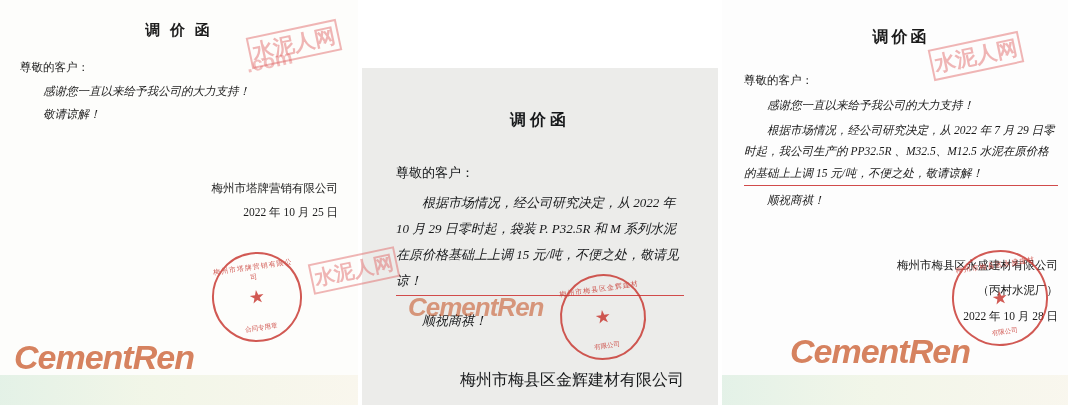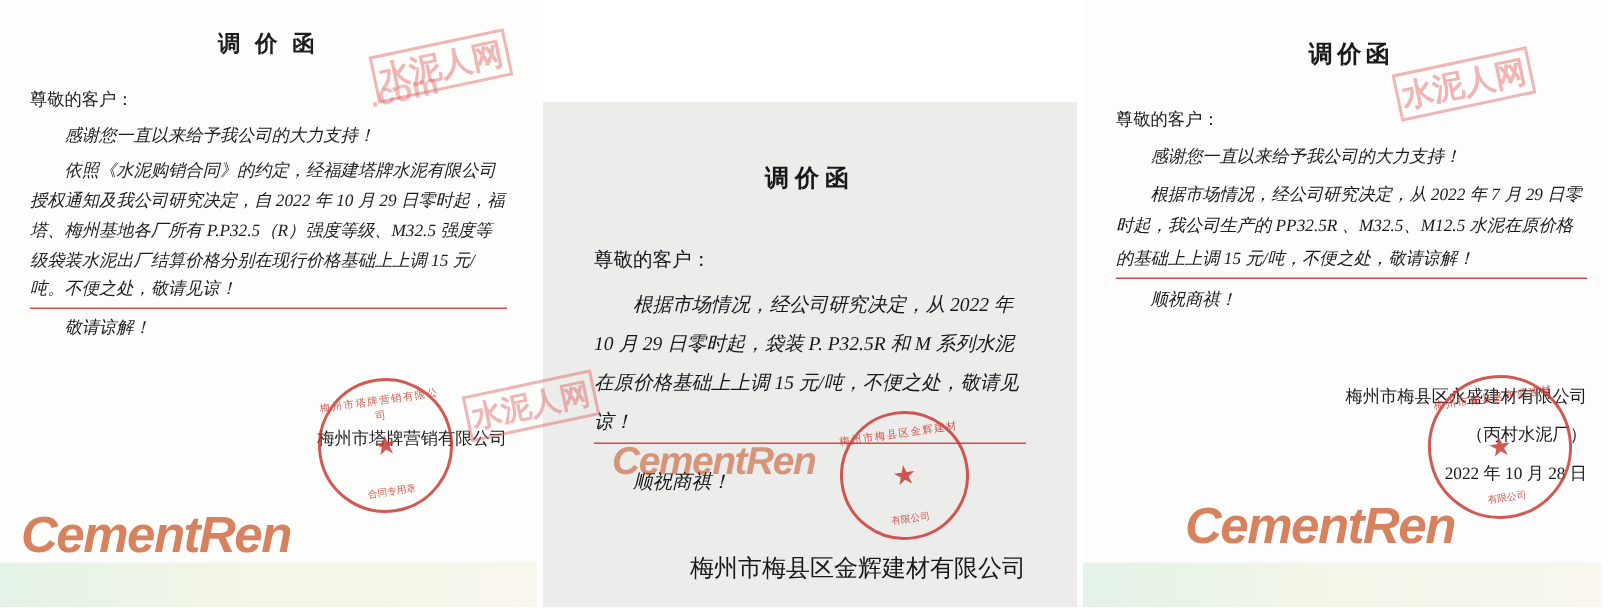--- a/index.html
+++ b/index.html
@@ -172,24 +172,24 @@
 </head>
 <body>
 
 <div class="page">
 
   <div class="doc" id="doc1">
     <div class="doc-title">调 价 函</div>
     <div class="doc-body">
       <p>尊敬的客户：</p>
       <p class="indent">感谢您一直以来给予我公司的大力支持！</p>
-      <p class="indent underline">依照《水泥购销合同》的约定，经福建塔牌水泥有限公司授权通知及我公司研究决定，自 2022 年 10 月 29 日零时起，福塔、梅州基地各厂所有 P.P32.5（R）强度等级、M32.5 强度等级袋装水泥出厂结算价格分别在现行价格基础上上调 15 元/吨。不便之处，敬请见谅！</p>
       <p class="indent">敬请谅解！</p>
     </div>
     <div class="sign" style="margin-top:54px;">梅州市塔牌营销有限公司</div>
+    <div class="sign">2022 年 10 月 25 日</div>
     <div class="bottom-band" id="band1"></div>
   </div>
 
   <div class="doc" id="doc2">
     <div class="doc-title">调价函</div>
     <div class="doc-body">
       <p>尊敬的客户：</p>
       <p class="indent underline">根据市场情况，经公司研究决定，从 2022 年 10 月 29 日零时起，袋装 P. P32.5R 和 M 系列水泥在原价格基础上上调 15 元/吨，不便之处，敬请见谅！</p>
       <p class="indent" style="margin-top:12px;">顺祝商祺！</p>
     </div>

